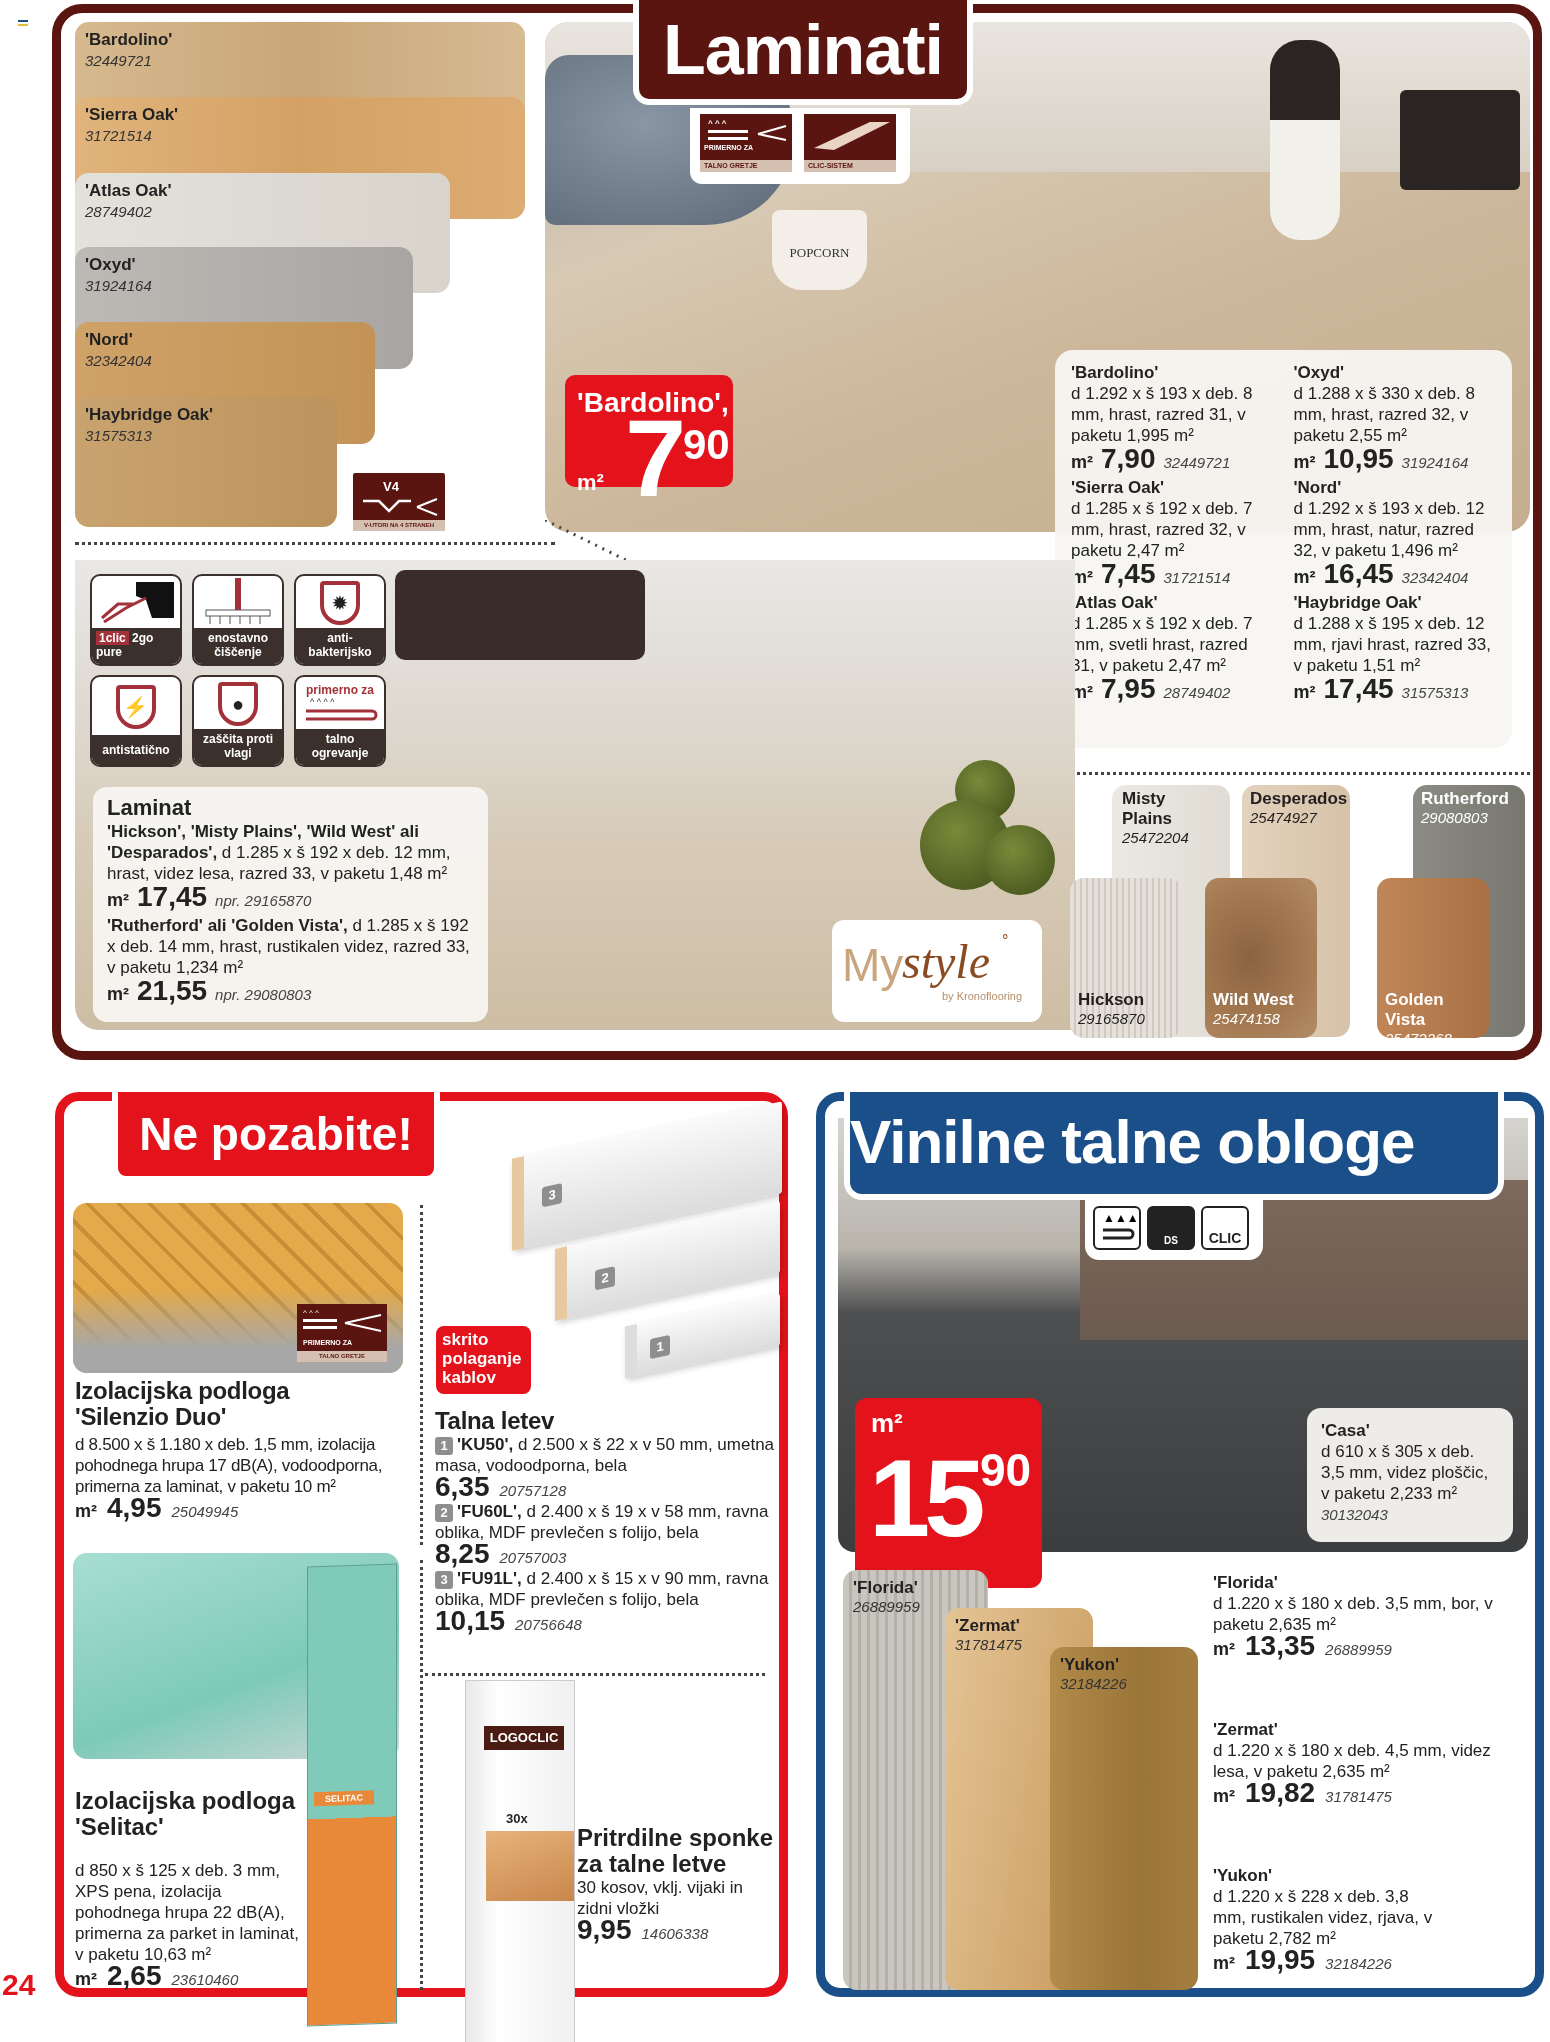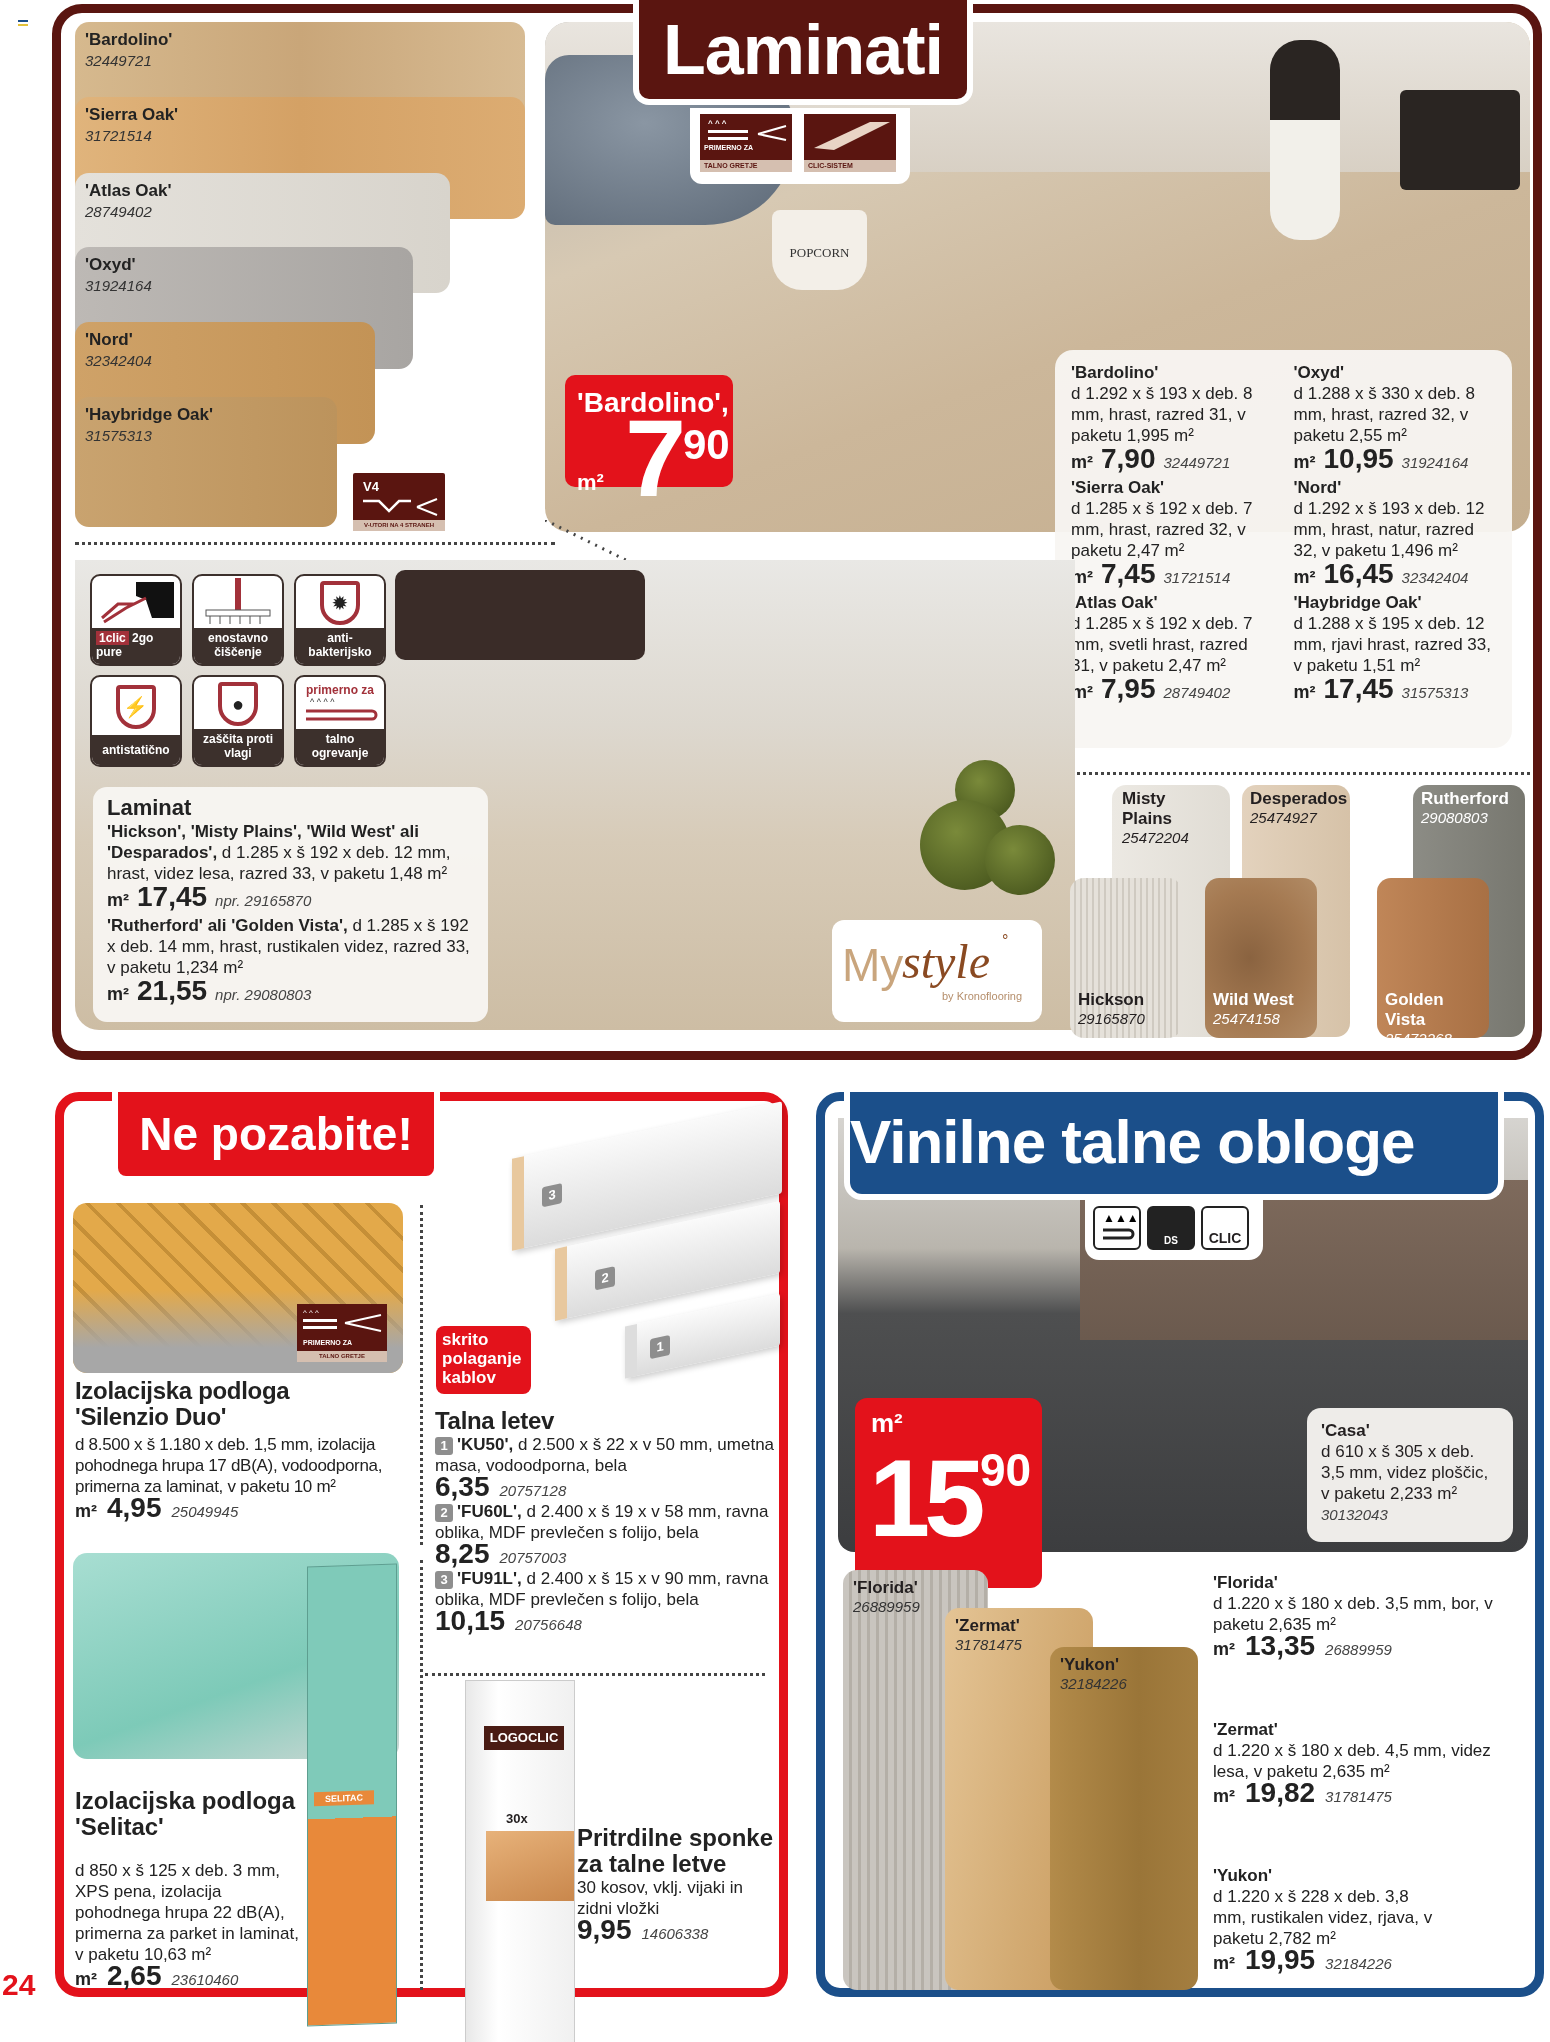--- a/index.html
+++ b/index.html
@@ -32,21 +32,21 @@
 #bard-tag .m2{position:absolute;left:12px;top:95px;font-size:22px;font-weight:bold}
 #bard-tag .int{position:absolute;left:60px;top:38px;font-size:110px;font-weight:900;line-height:90px}
 #bard-tag .dec{position:absolute;left:118px;top:46px;font-size:42px;font-weight:900}
 
 
 .swatch{border-radius:14px;padding:8px 10px}
 .swatch .sn{font-size:17px;font-weight:bold;color:#222}
 .swatch .sc{font-size:15px;font-style:italic;color:#333;margin-top:2px}
 
 #v4{left:353px;top:473px;width:92px;height:58px;background:#5a1510;border-radius:2px;color:#fff}
-#v4 .t{position:absolute;left:10px;top:6px;font-size:13px;font-weight:bold}
+#v4 .t{position:absolute;left:30px;top:6px;font-size:13px;font-weight:bold}
 #v4 .l{position:absolute;left:0;right:0;bottom:0;height:11px;background:#d5bfb0;color:#5a1510;font-size:6px;text-align:center;line-height:11px;font-weight:bold}
 
 
 .dots-h{border-top:3px dotted #444}
 .dots-v{border-left:3px dotted #444}
 
 
 #spec-box{left:1055px;top:350px;width:457px;height:398px;background:rgba(248,246,242,0.95);border-radius:18px;padding:12px 16px;display:flex;gap:20px;font-size:17px;line-height:21px;color:#222}
 #spec-box .col{flex:1}
 .prod .pn{font-weight:bold}

